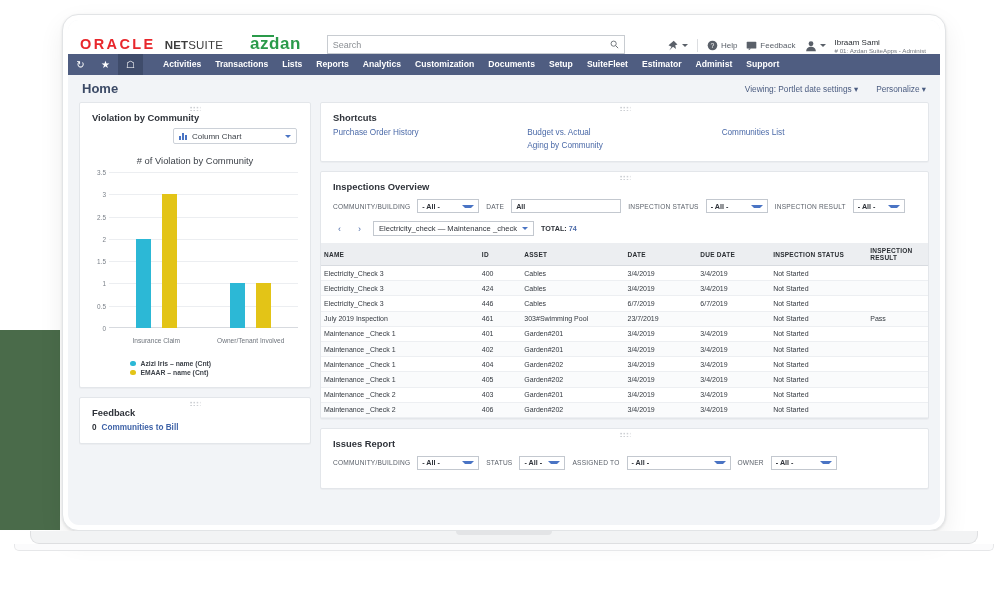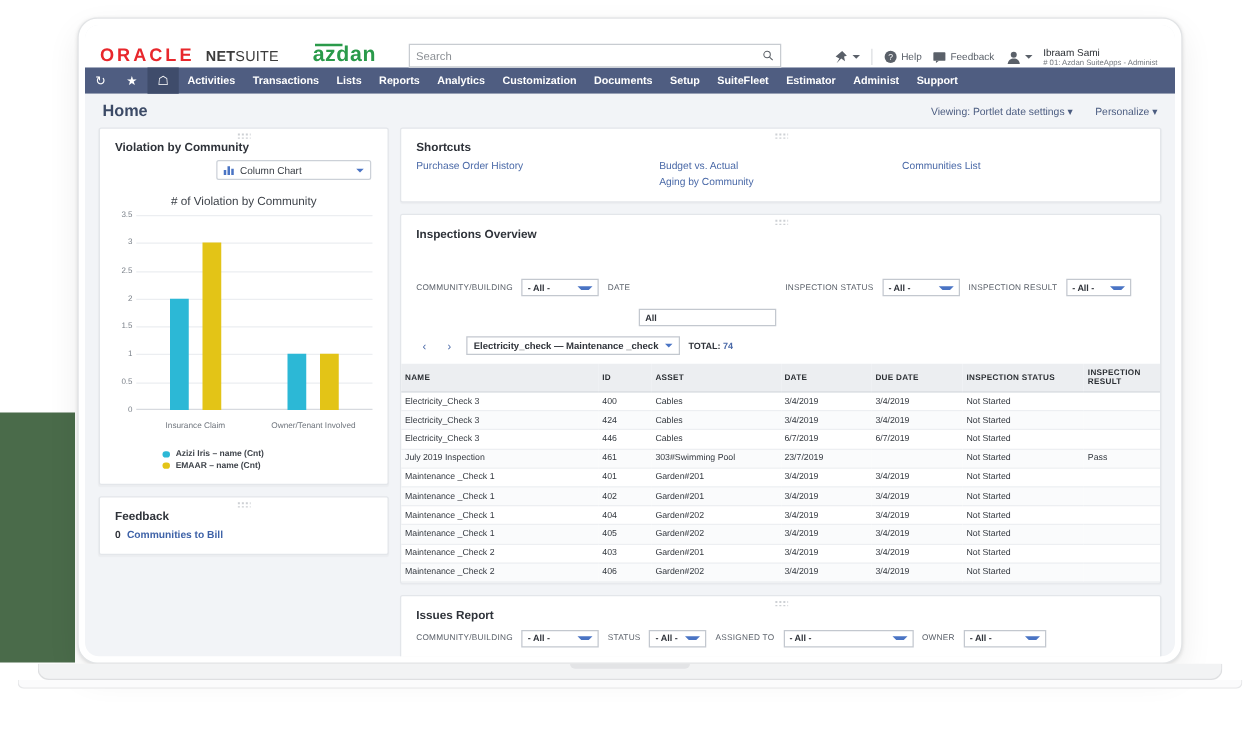--- a/index.html
+++ b/index.html
@@ -130,27 +130,27 @@
   .sc-link { font-size:8.2px; color:#4b6aa8; cursor:pointer; }
 
   
   .filter-row { display:flex; align-items:center; gap:7px; padding:2px 12px 8px 12px; flex-wrap:nowrap; }
   .f-label { font-size:6.6px; color:#595f68; letter-spacing:.2px; white-space:nowrap; }
   .f-select {
     height:14px; border:1px solid #c3c8cf; background:#fff; display:flex; align-items:center;
     padding:0 4px; font-size:7.2px; color:#2f333a; font-weight:700;
   }
   .f-select .sel-caret { margin-left:auto; width:0;height:0;border-left:3px solid transparent;border-right:3px solid transparent;border-top:3.5px solid #4a74c4; padding-left:6px; }
-  .f-input { height:14px; border:1px solid #c3c8cf; background:#fff; display:flex; align-items:center; padding:0 4px; font-size:7.2px; color:#2f333a; font-weight:700;margin-top:48px; }
+  .f-input { height:14px; border:1px solid #c3c8cf; background:#fff; display:flex; align-items:center; padding:0 4px; font-size:7.2px; color:#2f333a; font-weight:700; }
 
   .pager-row { display:flex; align-items:center; gap:7px; padding:0 12px 7px 12px; }
   .pg-btn { font-size:9px; color:#4b6aa8; width:13px; text-align:center; cursor:pointer; }
   .pg-select {
     height:15px; border:1px solid #c3c8cf; background:#fff; display:flex; align-items:center;
-    gap:5px; padding:0 5px; font-size:7.6px; font-weight:700; color:#2f333a;
+    gap:5px; padding:0 5px; font-size:7.6px; font-weight:400; color:#2f333a;
   }
   .total-txt { font-size:7.2px; font-weight:700; color:#2f333a; }
   .total-txt b { color:#4b6aa8; font-weight:700; }
 
   table.grid { width:100%; border-collapse:collapse; }
   table.grid th {
     background:#eceef1; font-size:6.5px; color:#2b2f34; text-align:left; font-weight:700;
     padding:4px 3px; letter-spacing:.25px; border-bottom:1px solid #d8dbe0;
   }
   table.grid td { font-size:7px; padding:3.6px 3px; color:#33383f; border-bottom:1px solid #edeff2; }
@@ -219,21 +219,21 @@
           <div class="user-name">Ibraam Sami</div>
           <div class="user-role"># 01: Azdan SuiteApps - Administ</div>
         </div>
       </div>
     </div>
 
     <div class="ns-nav">
       <div class="nav-ico">↻</div>
       <div class="nav-ico">★</div>
       <div class="nav-ico active">☖</div>
-      <div id="nav-links" style="display:flex;">
+      <div id="nav-links" style="display:flex;margin-left:13px;">
           <span class="nav-link">Activities</span>
           <span class="nav-link">Transactions</span>
           <span class="nav-link">Lists</span>
           <span class="nav-link">Reports</span>
           <span class="nav-link">Analytics</span>
           <span class="nav-link">Customization</span>
           <span class="nav-link">Documents</span>
           <span class="nav-link">Setup</span>
           <span class="nav-link">SuiteFleet</span>
           <span class="nav-link">Estimator</span>

